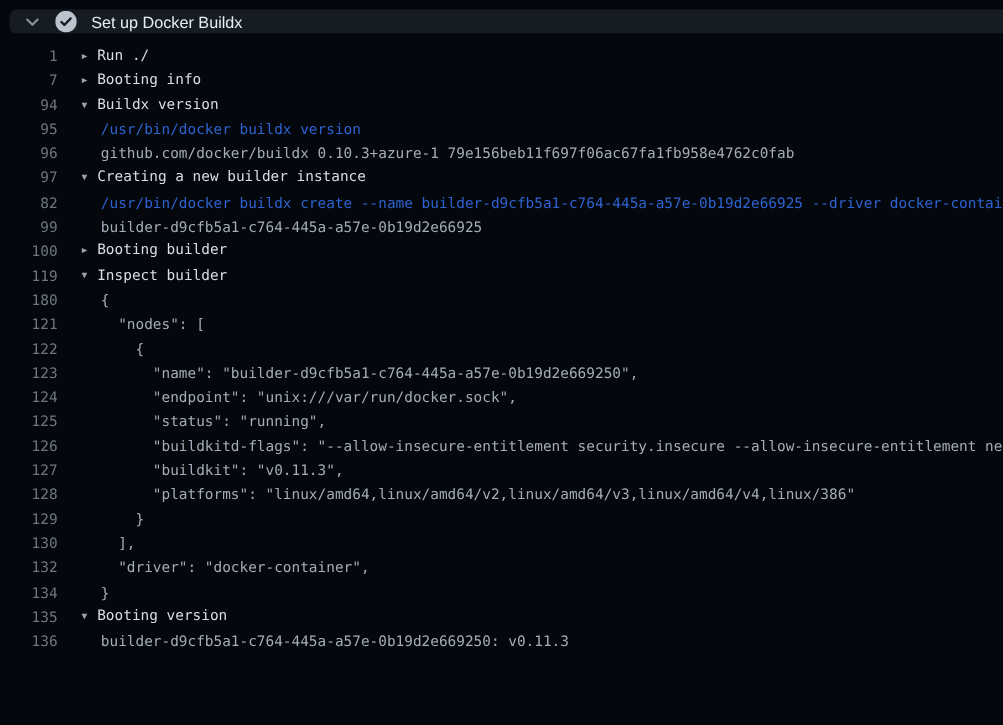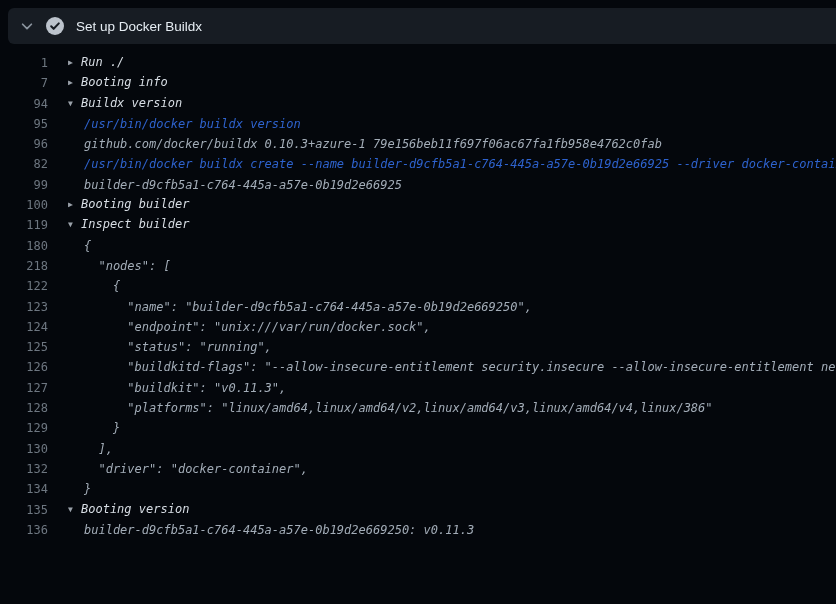--- a/index.html
+++ b/index.html
@@ -9,41 +9,41 @@
     --command_text:#2e63cf; --caret:#9aa1aa;
   }
   *{box-sizing:border-box;}
   html,body{margin:0;padding:0;}
   body{
     width:836px;height:604px;overflow:hidden;
     background:var(--page_bg);
     font-family:"DejaVu Sans Mono", monospace;
   }
   .step-header{
-    margin:8px 0 0 8px;height:36px;
+    margin:8px 0 0 8px;height:20px;
     background:var(--header_bg);
     border-radius:6px 0 0 6px;
     display:flex;align-items:center;
     padding-left:12px;cursor:pointer;text-align:right;
   }
   .chev{width:14px;height:14px;color:var(--icon_gray);display:flex;align-items:center;justify-content:center;}
   .status{margin-left:12px;width:18px;height:18px;display:flex;align-items:center;justify-content:center;}
   .step-title{
     margin-left:12px;
     font-family:"Liberation Sans", sans-serif;
     font-size:13.5px;font-weight:500;color:var(--header_title);
   }
   .log{margin-top:9px;width:836px;overflow:hidden;}
   .log-line{
     height:20.3px;display:flex;align-items:center;
     font-size:12px;line-height:20.3px;
   }
   .log-line.group{cursor:pointer;}
   .ln{flex:0 0 48px;text-align:right;color:var(--line_number);}
-  .content{margin-left:20px;white-space:pre;flex:1 1 auto;min-width:0;overflow:hidden;font-style:italic;}
+  .content{margin-left:20px;white-space:pre;flex:1 1 auto;min-width:0;overflow:hidden;}
   .content.output{padding-left:16px;color:var(--output_text);}
   .content.command{padding-left:16px;color:var(--command_text);}
   .content.group{color:var(--group_title);}
   .caret{
     display:inline-block;width:13px;
     font-size:8px;color:var(--caret);
     position:relative;top:-1px;
   }
 </style>
 </head>
@@ -78,20 +78,24 @@
       <span class="content group"><span class="caret">▼</span><span>Buildx version</span></span>
     </div>
     <div class="log-line">
       <span class="ln">95</span>
       <span class="content command">/usr/bin/docker buildx version</span>
     </div>
     <div class="log-line">
       <span class="ln">96</span>
       <span class="content output">github.com/docker/buildx 0.10.3+azure-1 79e156beb11f697f06ac67fa1fb958e4762c0fab</span>
     </div>
+    <div class="log-line group">
+      <span class="ln">97</span>
+      <span class="content group"><span class="caret">▼</span><span>Creating a new builder instance</span></span>
+    </div>
     <div class="log-line">
       <span class="ln">82</span>
       <span class="content command">/usr/bin/docker buildx create --name builder-d9cfb5a1-c764-445a-a57e-0b19d2e66925 --driver docker-container</span>
     </div>
     <div class="log-line">
       <span class="ln">99</span>
       <span class="content output">builder-d9cfb5a1-c764-445a-a57e-0b19d2e66925</span>
     </div>
     <div class="log-line group">
       <span class="ln">100</span>
@@ -99,21 +103,21 @@
     </div>
     <div class="log-line group">
       <span class="ln">119</span>
       <span class="content group"><span class="caret">▼</span><span>Inspect builder</span></span>
     </div>
     <div class="log-line">
       <span class="ln">180</span>
       <span class="content output">{</span>
     </div>
     <div class="log-line">
-      <span class="ln">218</span>
+      <span class="ln">121</span>
       <span class="content output">  "nodes": [</span>
     </div>
     <div class="log-line">
       <span class="ln">122</span>
       <span class="content output">    {</span>
     </div>
     <div class="log-line">
       <span class="ln">123</span>
       <span class="content output">      "name": "builder-d9cfb5a1-c764-445a-a57e-0b19d2e669250",</span>
     </div>

